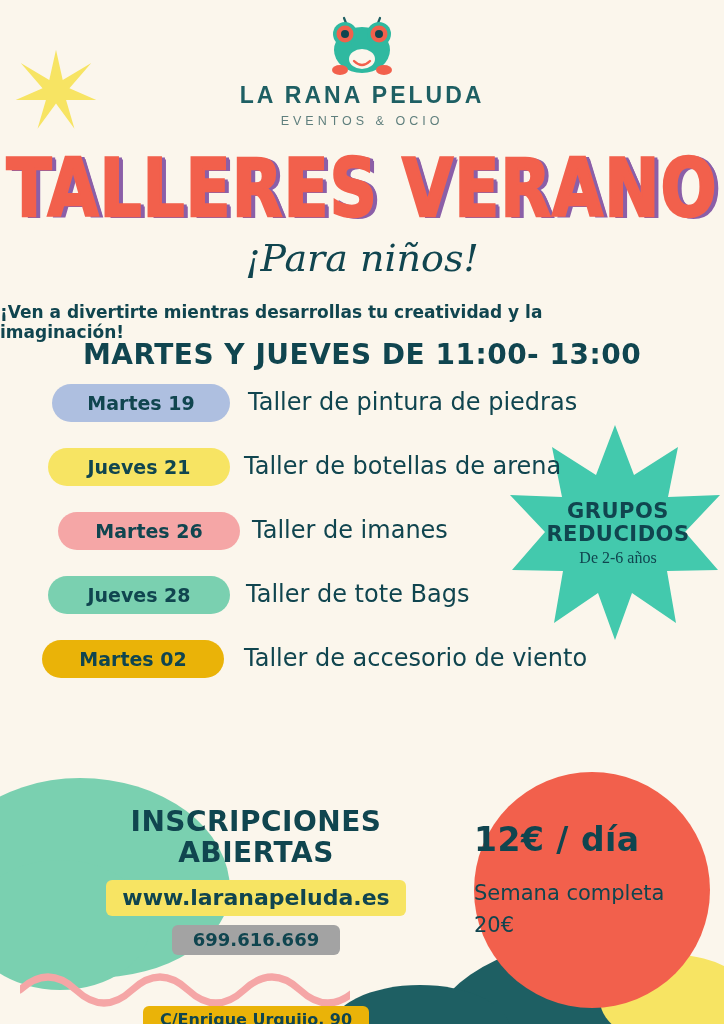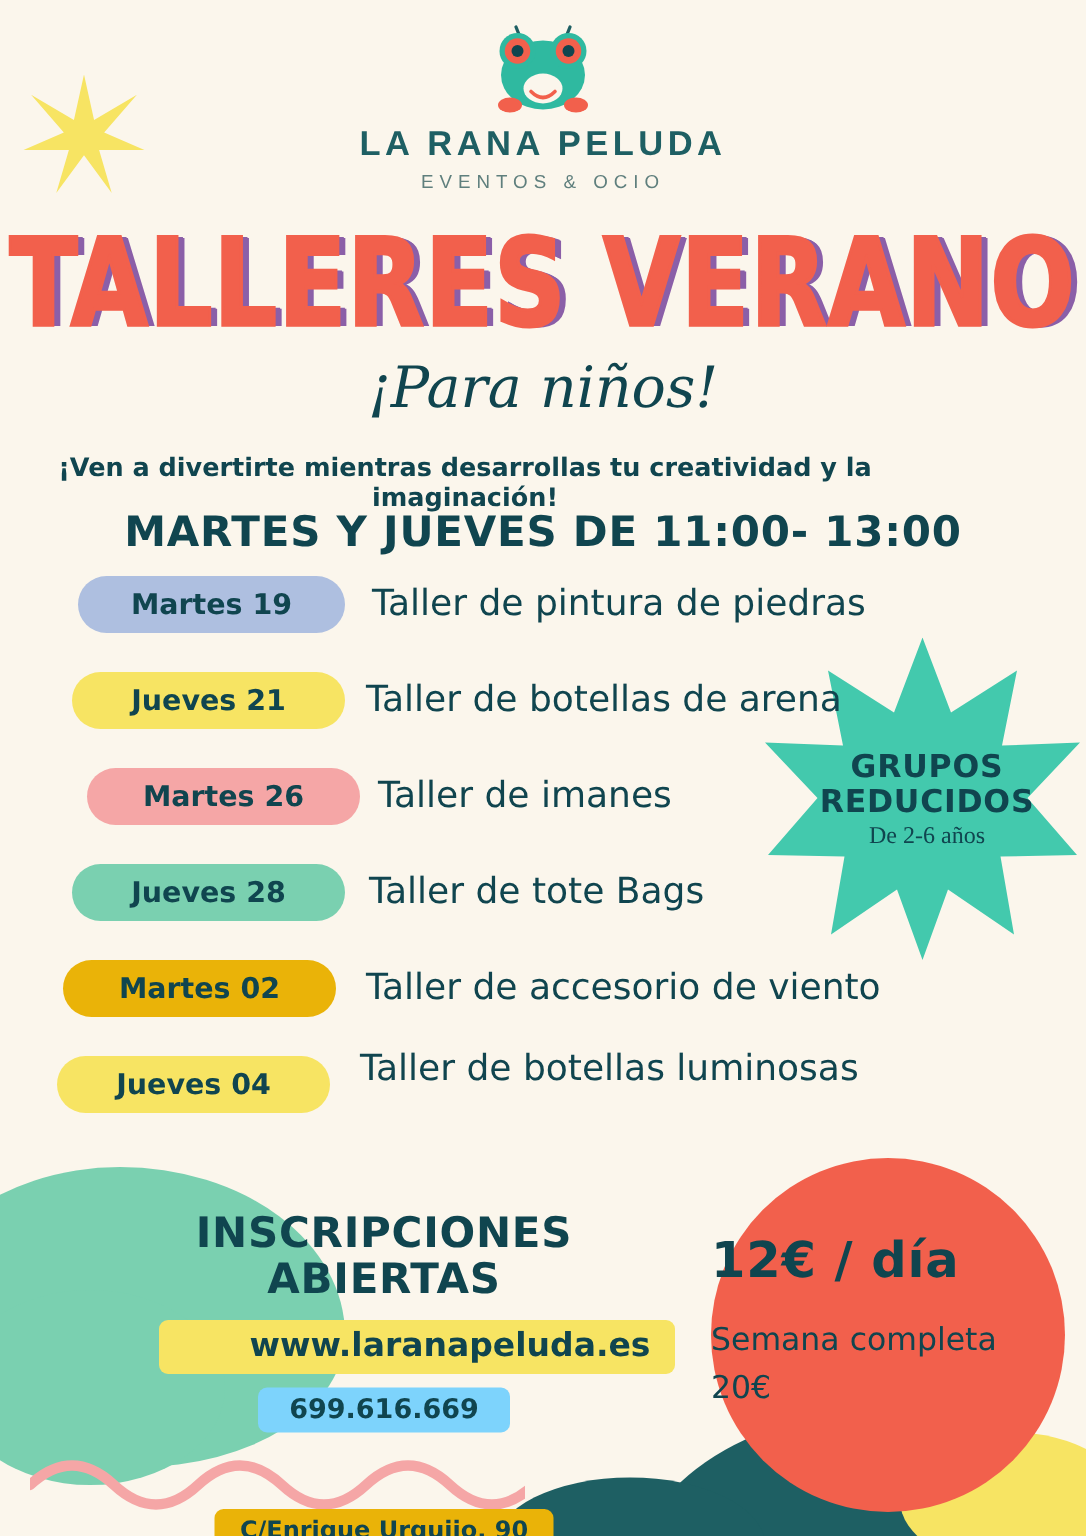--- a/index.html
+++ b/index.html
@@ -174,21 +174,21 @@
     font-family: "DejaVu Serif", serif;
     font-style: italic;
     font-size: 38px;
     color: #10454f;
   }
   .tagline {
     position: absolute;
     top: 302px;
     left: 0;
     width: 620px;
-    text-align: center;
+    text-align: left;
     font-family: "DejaVu Sans", sans-serif;
     font-weight: bold;
     font-size: 17px;
     color: #10454f;
   }
   .schedule {
     position: absolute;
     top: 338px;
     left: 0;
     width: 724px;
@@ -251,30 +251,29 @@
     width: 300px;
     height: 36px;
     line-height: 36px;
     background: #f7e463;
     border-radius: 6px;
     text-align: center;
     font-family: "DejaVu Sans", sans-serif;
     font-weight: bold;
     font-size: 22px;
     color: #10454f;
-    padding-left: 44px;
   }
   .phone-pill {
     position: absolute;
     left: 172px;
     top: 925px;
     width: 168px;
     height: 30px;
     line-height: 30px;
-    background: #7dd3fc;
+    background: #a3a3a3;
     border-radius: 6px;
     text-align: center;
     font-family: "DejaVu Sans", sans-serif;
     font-weight: bold;
     font-size: 18px;
     color: #10454f;
   }
   .addr-pill {
     position: absolute;
     left: 143px;
@@ -397,24 +396,20 @@
     <div class="row">
       <div class="pill" style="left:48px; top:0; width:182px; background:#7ad0b0;">Jueves 28</div>
       <div class="row-label" style="left:246px; top:4px;">Taller de tote Bags</div>
     </div>
 
     <div class="row">
       <div class="pill" style="left:42px; top:0; width:182px; background:#eab308;">Martes 02</div>
       <div class="row-label" style="left:244px; top:4px;">Taller de accesorio de viento</div>
     </div>
 
-    <div class="row">
-      <div class="pill" style="left:38px; top:0; width:182px; background:#f7e463;">Jueves 04</div>
-      <div class="row-label" style="left:240px; top:-6px;">Taller de botellas luminosas</div>
-    </div>
 
   </div>
 
   <div class="insc">
     <div>INSCRIPCIONES</div>
     <div>ABIERTAS</div>
   </div>
   <div class="web-pill">www.laranapeluda.es</div>
   <div class="phone-pill">699.616.669</div>
   <div class="addr-pill">C/Enrique Urquijo, 90</div>

